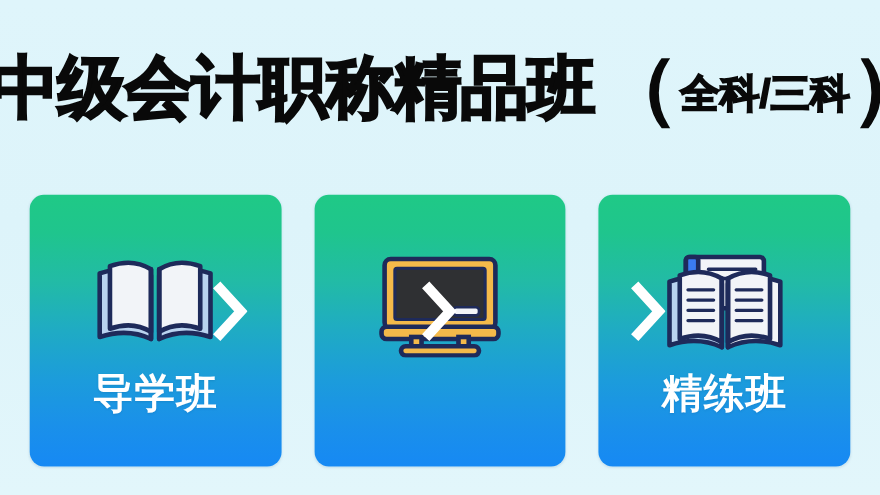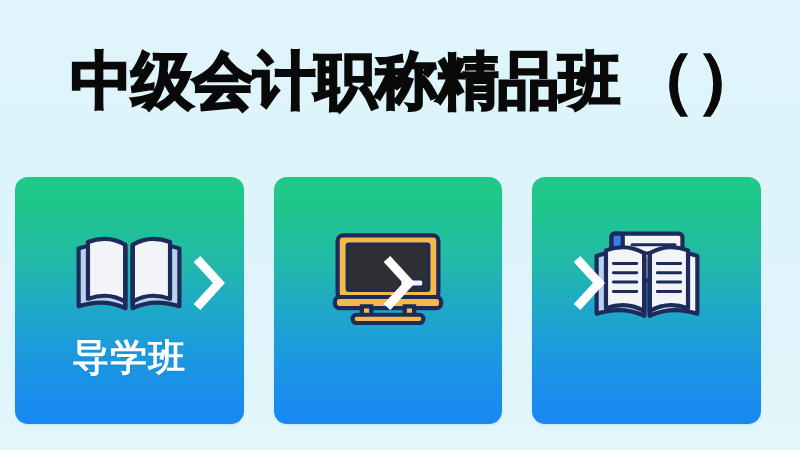--- a/index.html
+++ b/index.html
@@ -49,21 +49,21 @@
     color:#090909;
     line-height:1;
     -webkit-text-stroke:1.6px #090909;
     margin:0 2px;
     transform:translateY(4px);
   }
 
   
   .cards {
     position:absolute;
-    left:15px; top:177px;
+    left:27px; top:177px;
     width:746px; height:247px;
     display:flex;
     gap:30px;
   }
   .card {
     position:relative;
     flex:1 1 0;
     border-radius:13px;
     background:linear-gradient(180deg,
        #1fc986 0%,
@@ -111,20 +111,21 @@
   .arrow-3 { left:571px; }
 </style>
 </head>
 <body>
 
 <div class="poster">
 
   <div class="title-row">
     <span class="title-main">中级会计职称精品班</span>
     <span class="title-paren-l">（</span>
+    <span class="title-sub">全科/三科</span>
     <span class="title-paren-r">）</span>
   </div>
 
   <div class="cards">
 
     <div class="card">
       <div class="card-icon">
         <svg viewBox="0 0 120 104" width="112" height="97">
           <path d="M6 22 L6 84 Q33 75 56 86 L56 24 Q33 13 6 22 Z" fill="#b9d3ef" stroke="#1e2a5a" stroke-width="4.5" stroke-linejoin="round"></path>
           <path d="M114 22 L114 84 Q87 75 64 86 L64 24 Q87 13 114 22 Z" fill="#b9d3ef" stroke="#1e2a5a" stroke-width="4.5" stroke-linejoin="round"></path>
@@ -158,20 +159,21 @@
           <path d="M44 18 H90 M44 27 H90" stroke="#1e2a5a" stroke-width="3.4" stroke-linecap="round"></path>
           <path d="M6 30 L6 92 Q33 83 57 94 L57 32 Q33 21 6 30 Z" fill="#b9d3ef" stroke="#1e2a5a" stroke-width="4.5" stroke-linejoin="round"></path>
           <path d="M114 30 L114 92 Q87 83 63 94 L63 32 Q87 21 114 30 Z" fill="#f2f4f8" stroke="#1e2a5a" stroke-width="4.5" stroke-linejoin="round"></path>
           <path d="M16 24 L16 86 Q38 78 57 89 L57 27 Q38 16 16 24 Z" fill="#f2f4f8" stroke="#1e2a5a" stroke-width="4.5" stroke-linejoin="round"></path>
           <path d="M104 24 L104 86 Q82 78 63 89 L63 27 Q82 16 104 24 Z" fill="#f2f4f8" stroke="#1e2a5a" stroke-width="4.5" stroke-linejoin="round"></path>
           <path d="M24 38 H49 M24 48 H49 M24 58 H49 M24 68 H49" stroke="#1e2a5a" stroke-width="3.2" stroke-linecap="round"></path>
           <path d="M71 38 H96 M71 48 H96 M71 58 H96 M71 68 H96" stroke="#1e2a5a" stroke-width="3.2" stroke-linecap="round"></path>
           <path d="M57 27 L57 94 M63 27 L63 94" stroke="#1e2a5a" stroke-width="4.5" stroke-linecap="round"></path>
         </svg>
       </div>
+      <div class="card-label">精练班</div>
     </div>
 
 
   </div>
 
   <div class="arrow arrow-1">
     <svg viewBox="0 0 34 56">
         <path d="M6 4 L28 28 L6 52" fill="none" stroke="#ffffff" stroke-width="9" stroke-linecap="butt" stroke-linejoin="miter"></path>
       </svg>
   </div>

